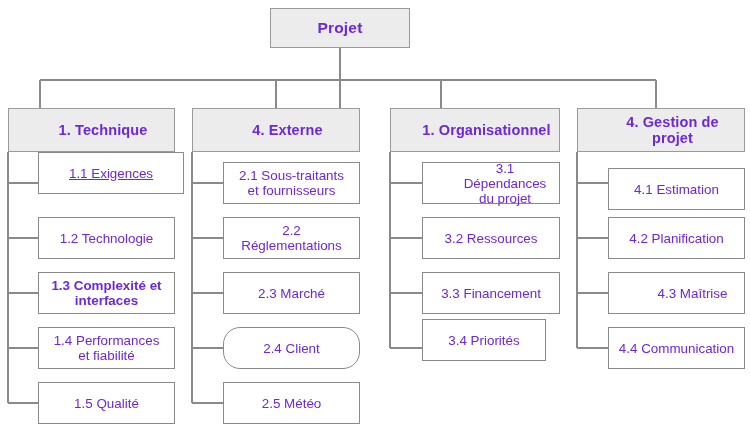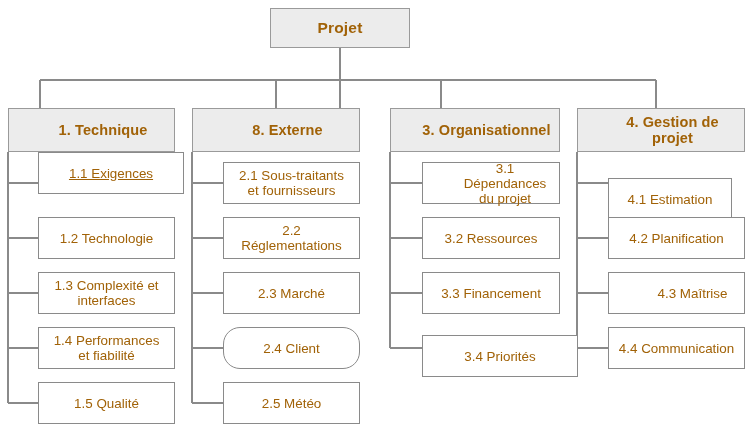--- a/index.html
+++ b/index.html
@@ -29,21 +29,21 @@
   }
   .node {
     position: absolute;
     box-sizing: border-box;
     border: 1px solid #8a8a8a;
     display: flex;
     align-items: center;
     justify-content: center;
     text-align: center;
     line-height: 1.12;
-    color: #a16207;
+    color: #6d28d9;
     background: #ffffff;
   }
   .node.root {
     background: #ececec;
     border: 1px solid #9a9a9a;
     font-weight: bold;
     font-size: 15.5px;
     letter-spacing: 0.2px;
   }
   .node.header {
@@ -113,71 +113,71 @@
   <div id="nodes-layer">
       <div class="node header" style="left: 8px; top: 108px; width: 167px; height: 44px;">
         <span class="label">1. Technique</span>
       </div>
       <div class="node leaf" style="left: 38px; top: 152px; width: 146px; height: 42px; text-decoration: underline;">
         <span class="label">1.1 Exigences</span>
       </div>
       <div class="node leaf" style="left: 38px; top: 217px; width: 137px; height: 42px;">
         <span class="label">1.2 Technologie</span>
       </div>
-      <div class="node leaf" style="left: 38px; top: 272px; width: 137px; height: 42px;">
+      <div class="node leaf" style="left: 38px; top: 272px; width: 137px; height: 42px; font-weight: bold;">
         <span class="label">1.3 Complexité et
 interfaces</span>
       </div>
       <div class="node leaf" style="left: 38px; top: 327px; width: 137px; height: 42px;">
         <span class="label">1.4 Performances
 et fiabilité</span>
       </div>
       <div class="node leaf" style="left: 38px; top: 382px; width: 137px; height: 42px;">
         <span class="label">1.5 Qualité</span>
       </div>
       <div class="node header" style="left: 192px; top: 108px; width: 168px; height: 44px;">
-        <span class="label">8. Externe</span>
+        <span class="label">4. Externe</span>
       </div>
       <div class="node leaf" style="left: 223px; top: 162px; width: 137px; height: 42px;">
         <span class="label">2.1 Sous-traitants
 et fournisseurs</span>
       </div>
       <div class="node leaf" style="left: 223px; top: 217px; width: 137px; height: 42px;">
         <span class="label">2.2
 Réglementations</span>
       </div>
       <div class="node leaf" style="left: 223px; top: 272px; width: 137px; height: 42px;">
         <span class="label">2.3 Marché</span>
       </div>
       <div class="node leaf" style="left: 223px; top: 327px; width: 137px; height: 42px; border-radius: 17px;">
         <span class="label">2.4 Client</span>
       </div>
       <div class="node leaf" style="left: 223px; top: 382px; width: 137px; height: 42px;">
         <span class="label">2.5 Météo</span>
       </div>
       <div class="node header" style="left: 390px; top: 108px; width: 170px; height: 44px;">
-        <span class="label">3. Organisationnel</span>
+        <span class="label">1. Organisationnel</span>
       </div>
       <div class="node leaf" style="left: 422px; top: 162px; width: 138px; height: 42px; padding-left: 28px;">
         <span class="label">3.1 Dépendances
 du projet</span>
       </div>
       <div class="node leaf" style="left: 422px; top: 217px; width: 138px; height: 42px;">
         <span class="label">3.2 Ressources</span>
       </div>
       <div class="node leaf" style="left: 422px; top: 272px; width: 138px; height: 42px;">
         <span class="label">3.3 Financement</span>
       </div>
-      <div class="node leaf" style="left: 422px; top: 335px; width: 156px; height: 42px;">
+      <div class="node leaf" style="left: 422px; top: 319px; width: 124px; height: 42px;">
         <span class="label">3.4 Priorités</span>
       </div>
       <div class="node header" style="left: 577px; top: 108px; width: 168px; height: 44px;">
         <span class="label">4. Gestion de projet</span>
       </div>
-      <div class="node leaf" style="left: 608px; top: 178px; width: 124px; height: 42px;">
+      <div class="node leaf" style="left: 608px; top: 168px; width: 137px; height: 42px;">
         <span class="label">4.1 Estimation</span>
       </div>
       <div class="node leaf" style="left: 608px; top: 217px; width: 137px; height: 42px;">
         <span class="label">4.2 Planification</span>
       </div>
       <div class="node leaf" style="left: 608px; top: 272px; width: 137px; height: 42px; padding-left: 32px;">
         <span class="label">4.3 Maîtrise</span>
       </div>
       <div class="node leaf" style="left: 608px; top: 327px; width: 137px; height: 42px;">
         <span class="label">4.4 Communication</span>

